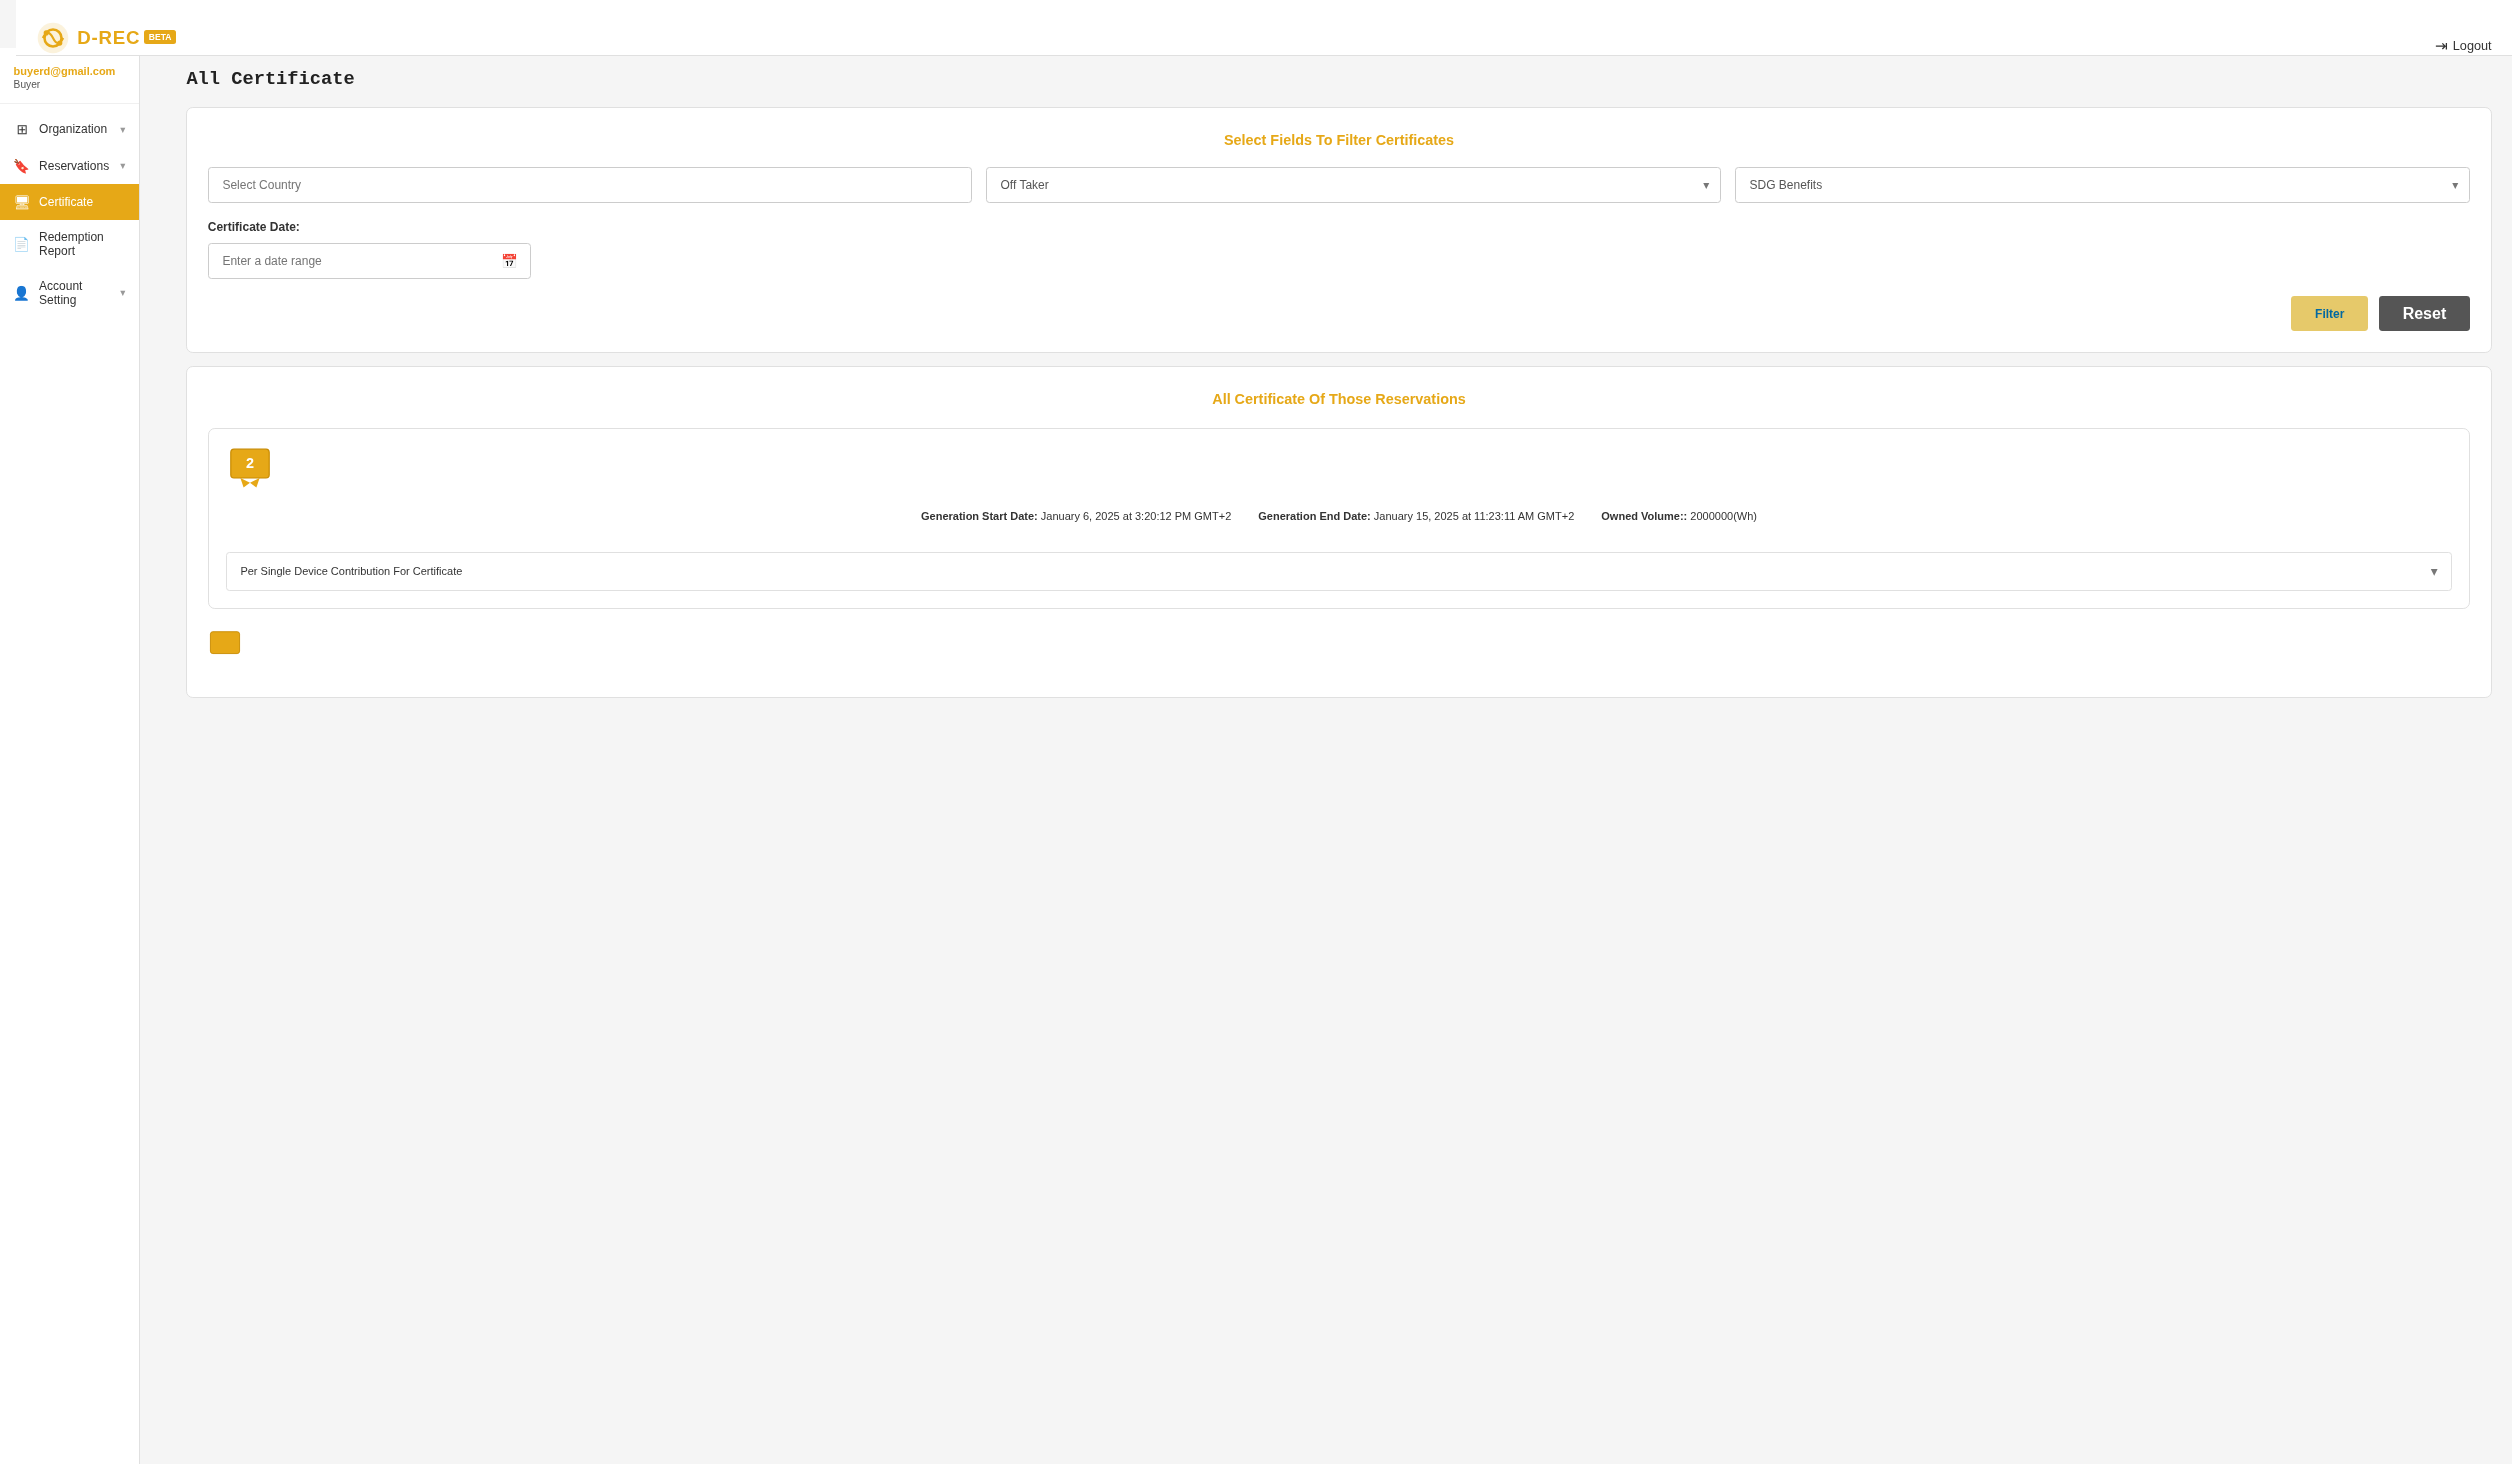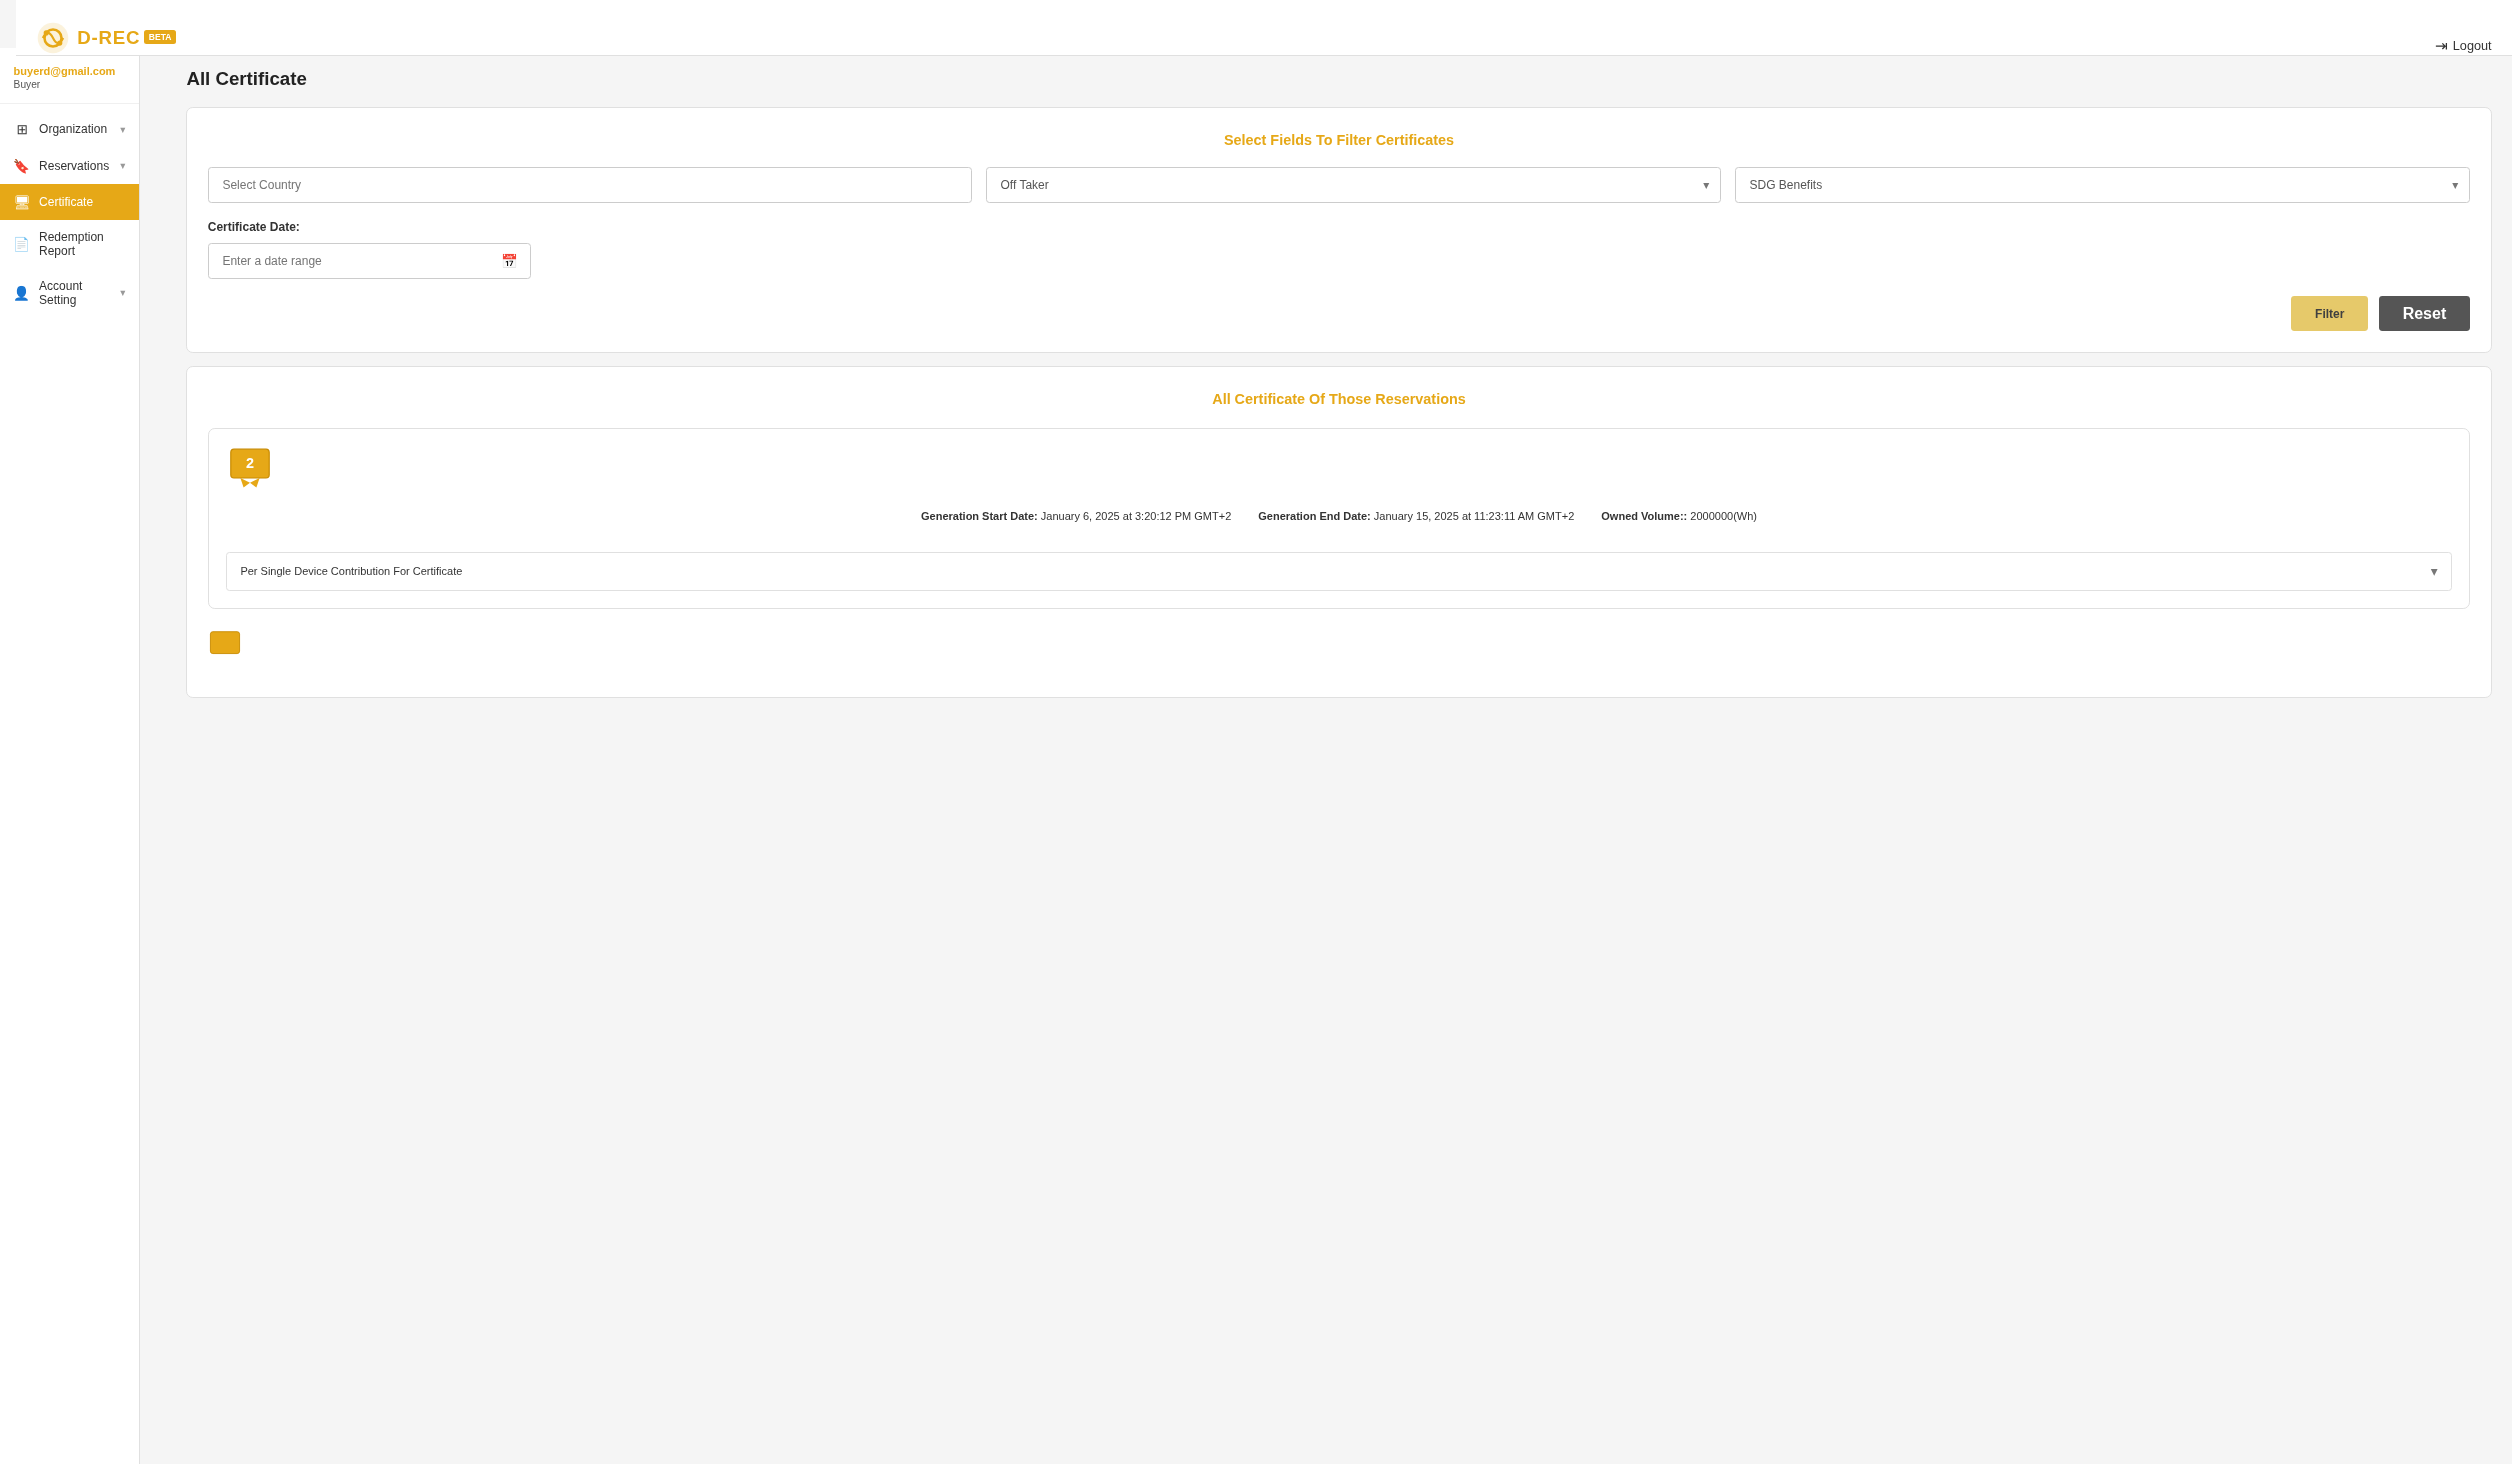--- a/index.html
+++ b/index.html
@@ -137,20 +137,21 @@
       flex: 1;
       padding: 20.4px;
       min-height: calc(100vh - 48px - 34px);
     }
 
     .page-title {
       font-size: 18.7px;
       font-weight: 700;
       color: #222;
       margin-bottom: 17px;
+      font-family: Liberation Mono, monospace;
     }
 
     .filter-card {
       background: #fff;
       border-radius: 6.8px;
       border: 0.8px solid #e0e0e0;
       padding: 24px 20.4px 20.4px;
       margin-bottom: 13.6px;
     }
     .filter-heading {
@@ -231,21 +232,21 @@
     }
     .filter-actions {
       display: flex;
       justify-content: flex-end;
       gap: 10.2px;
       margin-top: 17px;
     }
     .btn-filter {
       padding: 8.5px 24px;
       background: #e6c96a;
-      color: #404040;
+      color: #0369a1;
       border: none;
       border-radius: 3.4px;
       font-size: 12px;
       font-weight: 600;
       cursor: pointer;
     }
     .btn-reset {
       padding: 8.5px 24px;
       background: #555;
       color: #fff;

